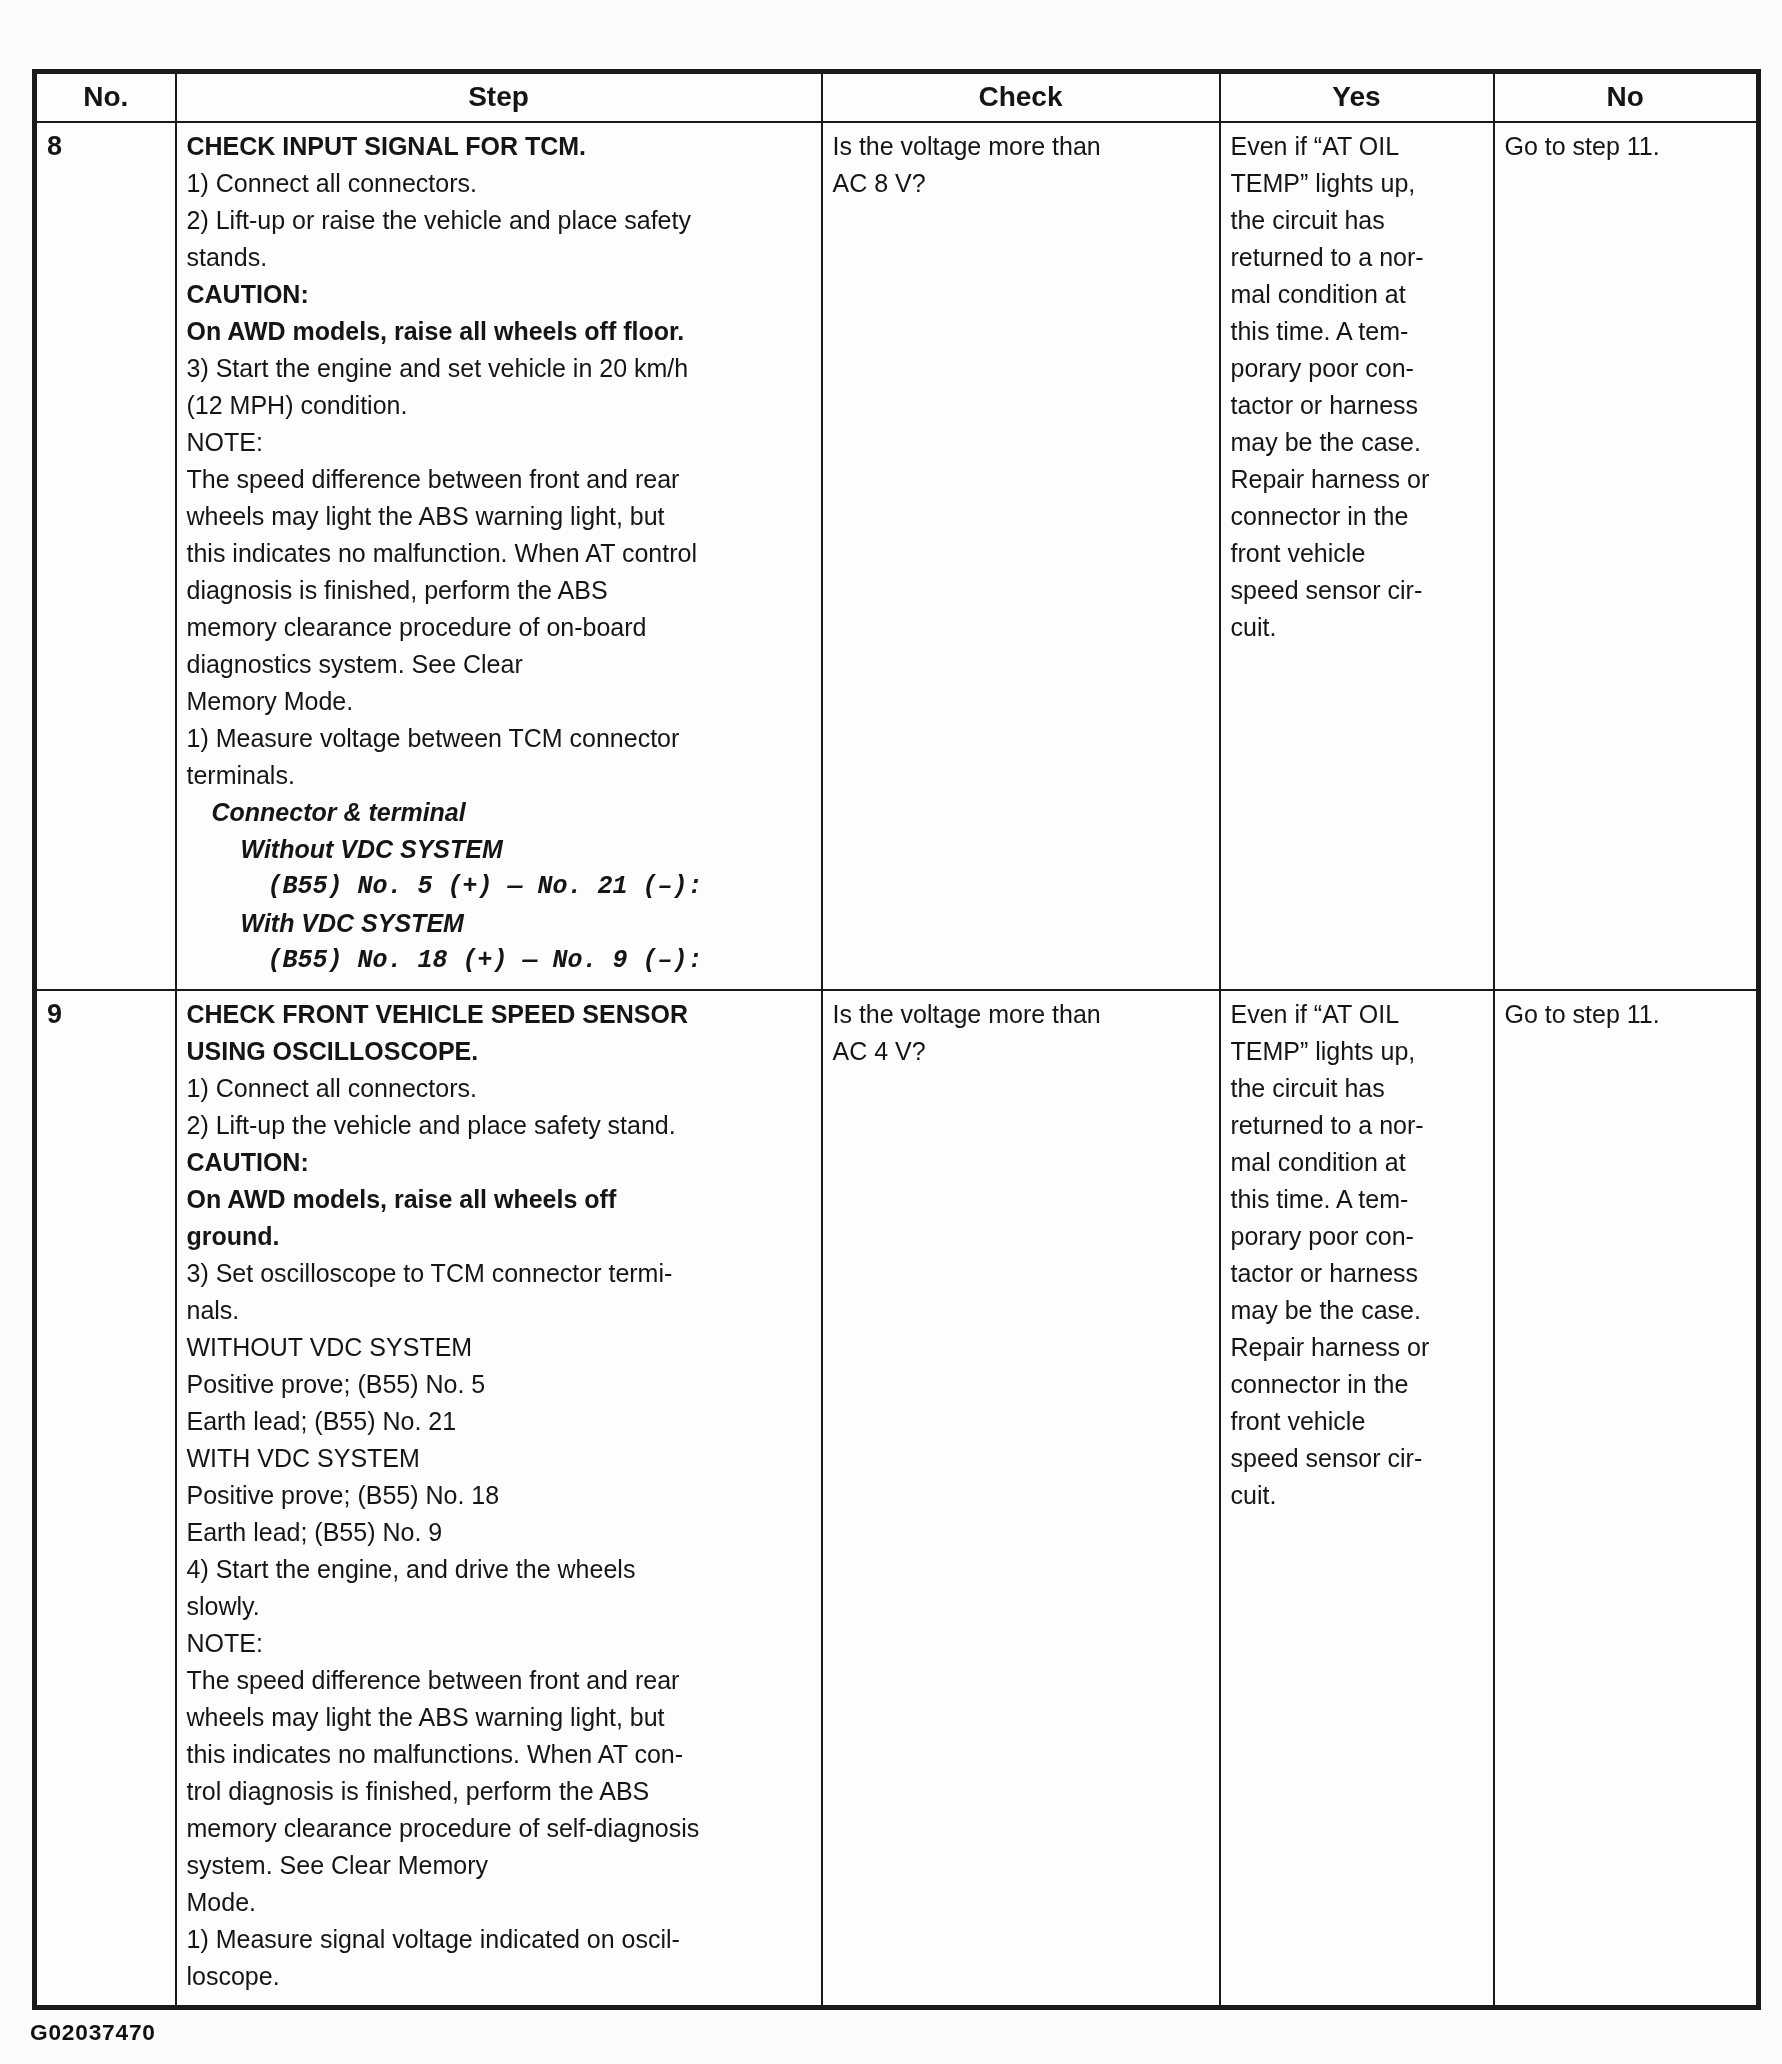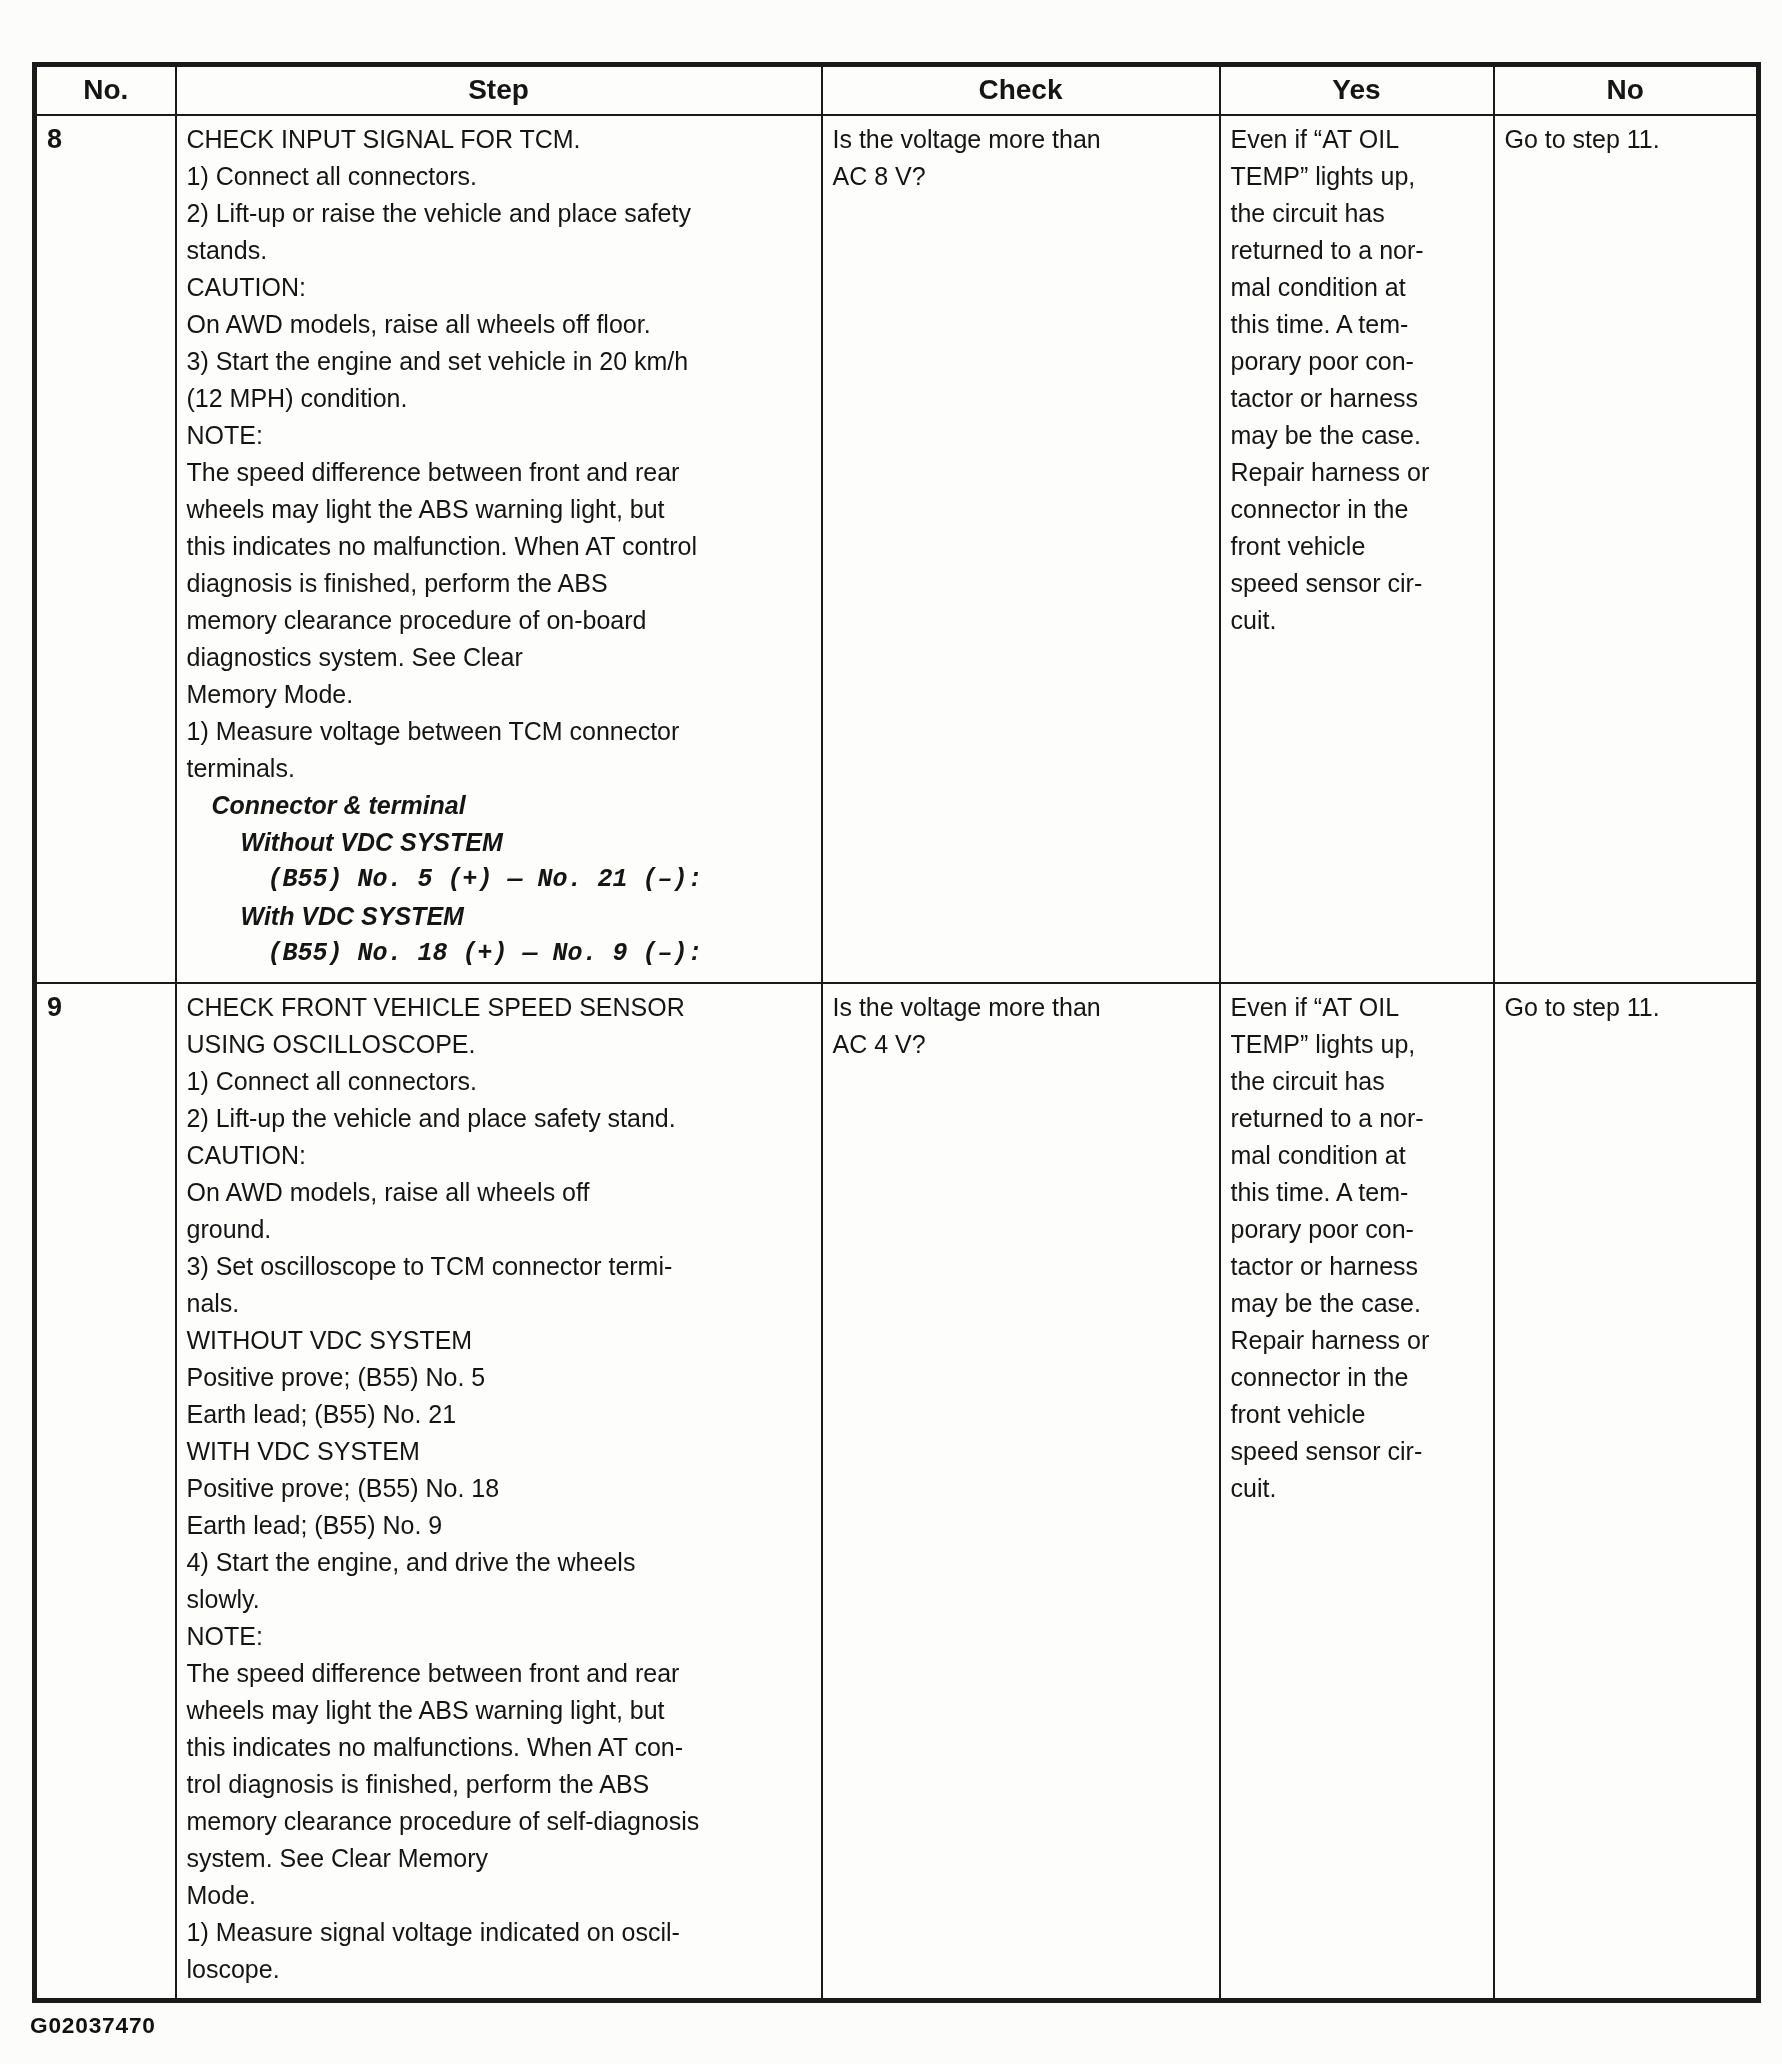--- a/index.html
+++ b/index.html
@@ -3,21 +3,21 @@
 <meta charset="utf-8">
 <style>
   html, body { margin: 0; padding: 0; }
   body {
     width: 1782px; height: 2065px;
     background: #fcfcfa;
     font-family: "Liberation Sans", sans-serif;
     color: #151515;
     overflow: hidden;
   }
-  .page { position: relative; width: 1782px; height: 1501px; }
+  .page { position: relative; width: 1782px; height: 1501px; margin-top: 7px; }
 
   table.diag {
     position: absolute; left: 32px; top: 62px;
     width: 1723px;
     border-collapse: collapse;
     table-layout: fixed;
     border: 5px solid #1a1a1a;
     background: #fdfdfc;
   }
   .diag th, .diag td {
@@ -31,21 +31,21 @@
     padding: 5.9px 0 6.7px 0;
     line-height: 34px;
   }
   .diag td {
     font-size: 25px;
     line-height: 37px;
     padding: 5px 6.7px 10px 10px;
   }
   .ln { white-space: nowrap; }
   .num { font-size: 27px; font-weight: bold; }
-  .b  { font-weight: normal; }
+  .b  { font-weight: bold; }
   .bi { font-weight: bold; font-style: italic; }
   .i1 { padding-left: 25px; }
   .i2 { padding-left: 54px; }
   .i3 { padding-left: 81px; font-family: Liberation Mono, monospace; }
 
   .figure-id {
     position: absolute;
     left: 30px; top: 2012px;
     font-size: 22.7px;
     font-weight: bold;

